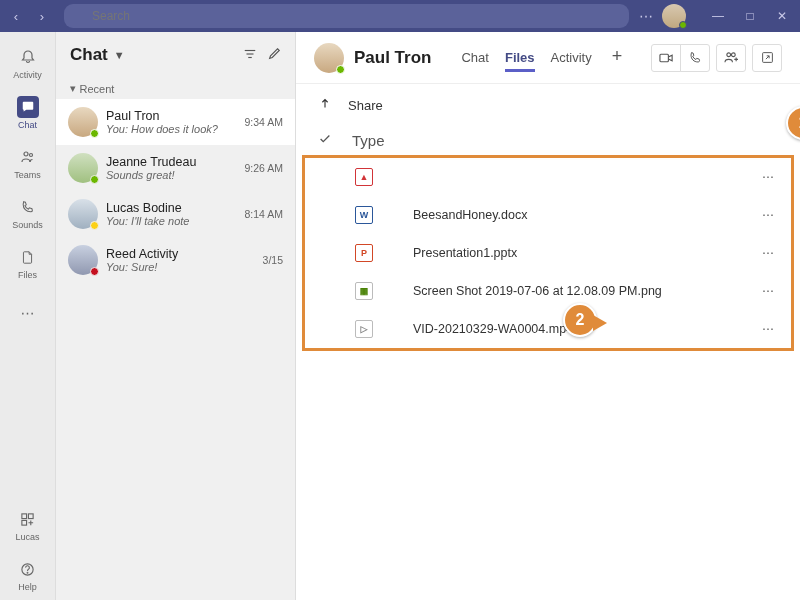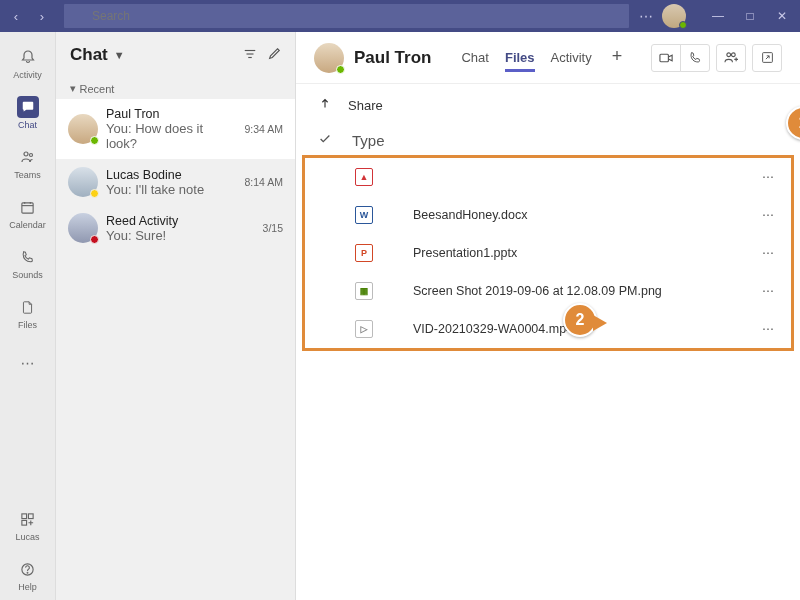--- a/index.html
+++ b/index.html
@@ -3,21 +3,21 @@
 <meta charset="utf-8">
 <style>
 * { margin: 0; padding: 0; box-sizing: border-box; font-family: "Segoe UI", Arial, sans-serif; }
 body { width: 800px; height: 600px; overflow: hidden; background: #f5f5f5; }
 
 
 .titlebar { height: 32px; background: #444b85; display: flex; align-items: center; padding: 0 4px; color: #c8c8e8; }
 .nav-btns { display: flex; gap: 2px; }
 .nav-btn { width: 24px; height: 24px; display: flex; align-items: center; justify-content: center; border-radius: 3px; cursor: pointer; font-size: 13px; }
 .search-wrap { flex: 1; margin: 0 10px; }
-.search-box { width: 100%; height: 24px; background: #5b629a; border: none; border-radius: 1px; color: #d0d0e8; padding: 8px 28px; font-size: 12px; position: relative; }
+.search-box { width: 100%; height: 24px; background: #5b629a; border: none; border-radius: 9px; color: #d0d0e8; padding: 8px 28px; font-size: 12px; position: relative; }
 .search-container { position: relative; }
 .search-icon-pos { position: absolute; left: 8px; top: 5px; color: #c8c8e8; font-size: 13px; }
 .title-right { display: flex; align-items: center; gap: 8px; }
 .title-dots { font-size: 14px; letter-spacing: 1px; cursor: pointer; }
 .avatar-sm { width: 24px; height: 24px; border-radius: 50%; background: linear-gradient(#d8c8b0, #c0a880); position: relative; }
 .presence-green { position: absolute; bottom: -1px; right: -1px; width: 8px; height: 8px; border-radius: 50%; background: #6bb700; border: 1.5px solid #444b85; }
 .win-btns { display: flex; gap: 4px; margin-left: 10px; }
 .win-btn { width: 28px; height: 24px; display: flex; align-items: center; justify-content: center; cursor: pointer; font-size: 12px; }
 
 
@@ -45,21 +45,21 @@
 .chat-avatar.a2 { background: linear-gradient(#d0e0c0, #a0c080); }
 .chat-avatar.a3 { background: linear-gradient(#d8e0e8, #a0b0c0); }
 .chat-avatar.a4 { background: linear-gradient(#c8d0e0, #9098b0); }
 .chat-presence { position: absolute; bottom: -1px; right: -1px; width: 9px; height: 9px; border-radius: 50%; border: 1.5px solid #f0f0f0; }
 .chat-row.selected .chat-presence { border-color: #fff; }
 .pg { background: #6bb700; }
 .py { background: #fcd116; }
 .pr { background: #c50f1f; }
 .chat-info { flex: 1; min-width: 0; }
 .chat-name { font-size: 12.5px; color: #222; }
-.chat-preview { font-size: 13px; color: #666; }
+.chat-preview { font-size: 11px; color: #666; font-style: italic; }
 .chat-time { font-size: 10.5px; color: #666; }
 
 
 .content { flex: 1; background: #fff; display: flex; flex-direction: column; position: relative; }
 .content-head { height: 52px; display: flex; align-items: center; padding: 0 18px; border-bottom: 1px solid #eee; gap: 10px; }
 .head-avatar { width: 30px; height: 30px; border-radius: 50%; background: linear-gradient(#e8d8c0, #c8a880); position: relative; }
 .head-name { font-size: 17px; font-weight: 700; color: #222; }
 .tabs { margin-left: 20px; display: flex; gap: 16px; font-size: 13px; color: #555; }
 .tab { cursor: pointer; padding: 4px 0; }
 .tab.active { color: #444b85; font-weight: 600; border-bottom: 3px solid #5b5fc7; margin-bottom: -3px; }
@@ -153,31 +153,20 @@
             <circle cx="6" cy="5" r="2"></circle>
             <circle cx="11" cy="6" r="1.5"></circle>
             <path d="M2 13c0-2 2-3 4-3s4 1 4 3"></path>
             <path d="M10 13c0-1.5 1-2.5 2.5-2.5"></path>
           </svg>
         </div>
       <span>Teams</span>
     </div>
     <div class="rail-item">
       <div class="rail-icon">
-          <svg width="15" height="15" viewBox="0 0 16 16" fill="none" stroke="currentColor" stroke-width="1.2">
-            <rect x="2" y="3" width="12" height="11" rx="1"></rect>
-            <line x1="2" y1="6" x2="14" y2="6"></line>
-            <line x1="5" y1="2" x2="5" y2="4"></line>
-            <line x1="11" y1="2" x2="11" y2="4"></line>
-          </svg>
-        </div>
-      <span>Calendar</span>
-    </div>
-    <div class="rail-item">
-      <div class="rail-icon">
           <svg width="14" height="14" viewBox="0 0 16 16" fill="none" stroke="currentColor" stroke-width="1.2">
             <path d="M3 2l2 .5 1 3-1.5 1a8 8 0 0 0 4 4l1-1.5 3 1 .5 2c0 1-1 1.5-2 1.5C6 13.5 2.5 10 2.5 5c0-1 .5-2 .5-3z"></path>
           </svg>
         </div>
       <span>Sounds</span>
     </div>
     <div class="rail-item">
       <div class="rail-icon">
           <svg width="13" height="15" viewBox="0 0 16 16" fill="none" stroke="currentColor" stroke-width="1.2">
             <path d="M4 1h6l3 3v10a1 1 0 0 1-1 1H4a1 1 0 0 1-1-1V2a1 1 0 0 1 1-1z"></path>
@@ -237,20 +226,30 @@
       <div class="chat-avatar a1">
           <span class="chat-presence pg"></span>
         </div>
       <div class="chat-info">
         <div class="chat-name">Paul Tron</div>
         <div class="chat-preview">You: How does it look?</div>
       </div>
       <div class="chat-time">9:34 AM</div>
     </div>
     <div class="chat-row">
+      <div class="chat-avatar a2">
+          <span class="chat-presence pg"></span>
+        </div>
+      <div class="chat-info">
+        <div class="chat-name">Jeanne Trudeau</div>
+        <div class="chat-preview">Sounds great!</div>
+      </div>
+      <div class="chat-time">9:26 AM</div>
+    </div>
+    <div class="chat-row">
       <div class="chat-avatar a3">
           <span class="chat-presence py"></span>
         </div>
       <div class="chat-info">
         <div class="chat-name">Lucas Bodine</div>
         <div class="chat-preview">You: I'll take note</div>
       </div>
       <div class="chat-time">8:14 AM</div>
     </div>
     <div class="chat-row">
@@ -344,21 +343,21 @@
             <div class="file-icon pptx">P</div>
           </div>
         <div class="col-name">Presentation1.pptx</div>
         <div class="file-more">⋯</div>
       </div>
       <div class="file-row">
         <div class="col-check"></div>
         <div class="col-type">
             <div class="file-icon png">▦</div>
           </div>
-        <div class="col-name">Screen Shot 2019-09-06 at 12.08.09 PM.png</div>
+        <div class="col-name">Screen Shot 2019-07-06 at 12.08.09 PM.png</div>
         <div class="file-more">⋯</div>
       </div>
       <div class="file-row">
         <div class="col-check"></div>
         <div class="col-type">
             <div class="file-icon mp4">▷</div>
           </div>
         <div class="col-name">VID-20210329-WA0004.mp4</div>
         <div class="file-more">⋯</div>
       </div>

